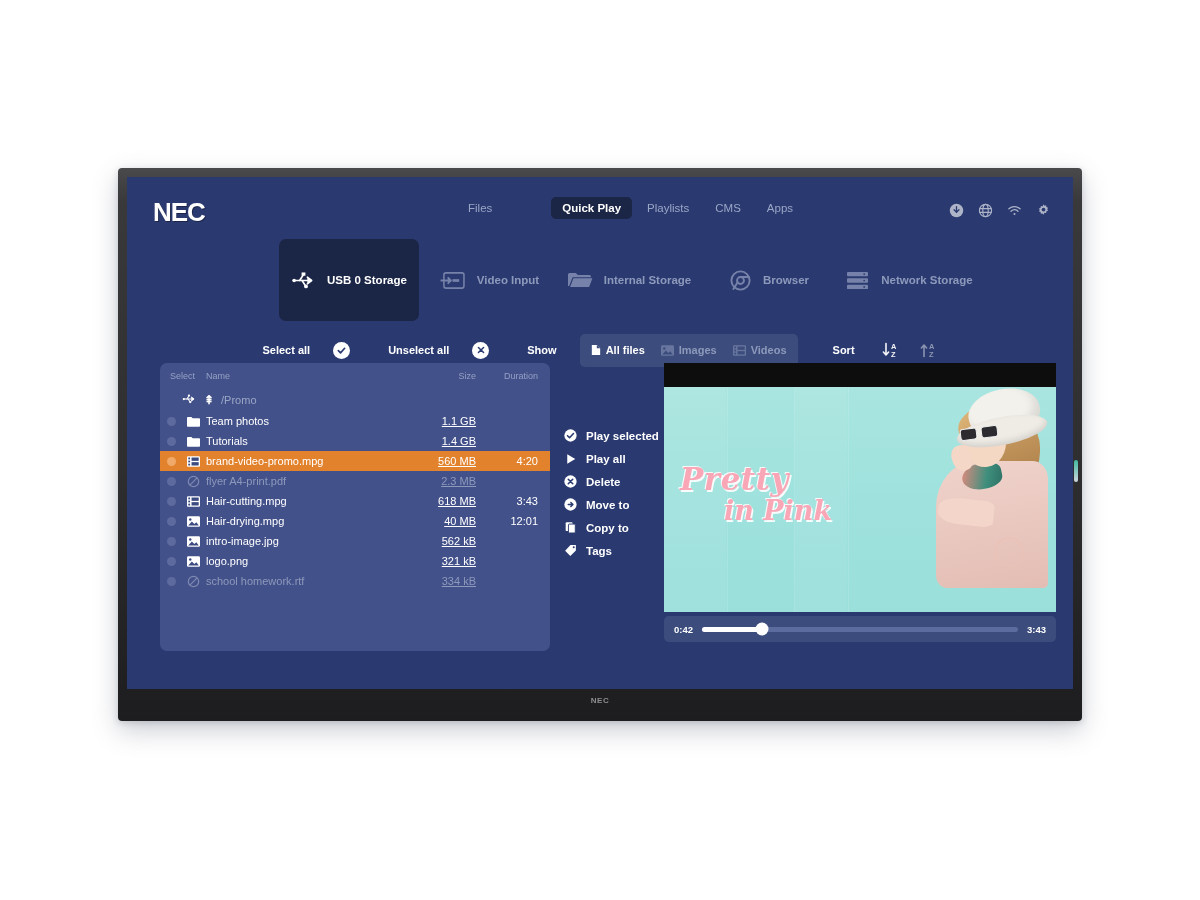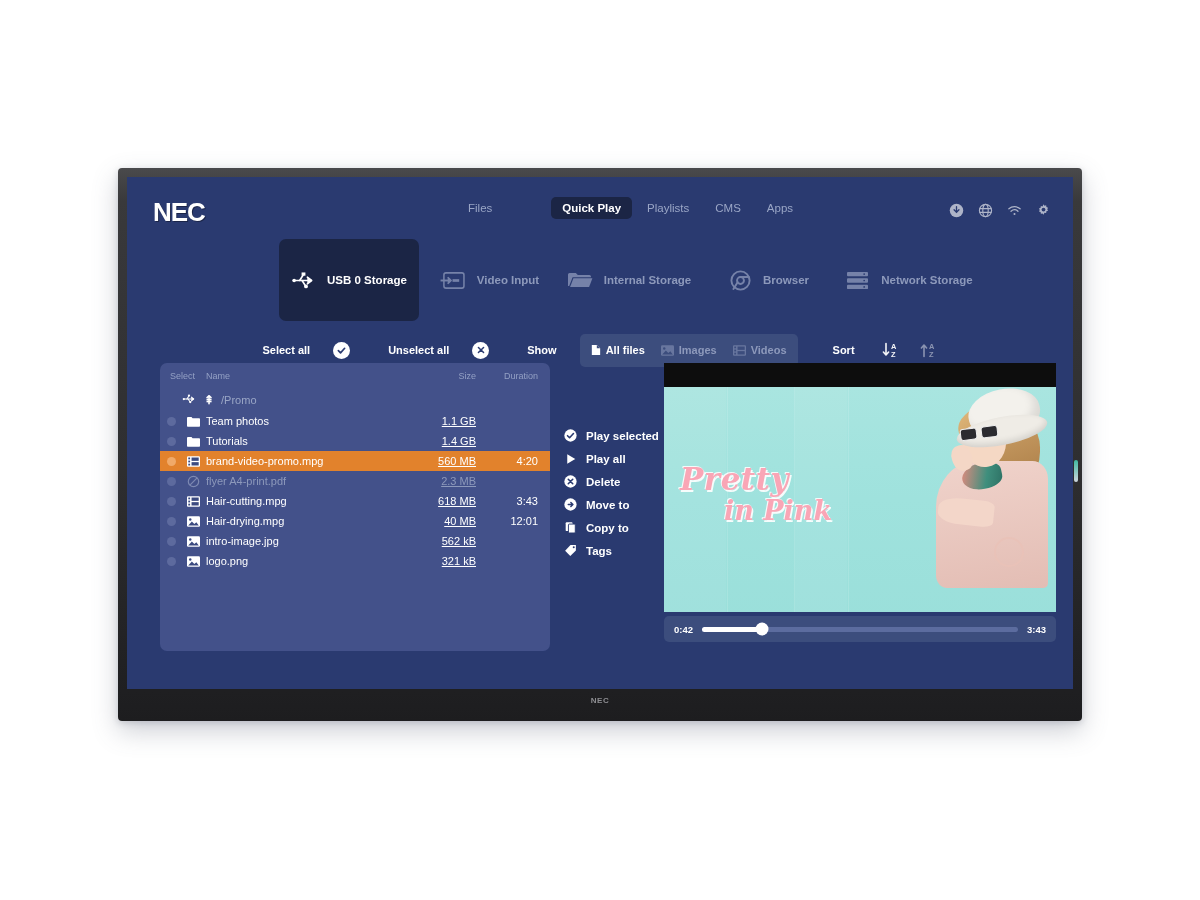--- a/index.html
+++ b/index.html
@@ -535,20 +535,34 @@
                 <svg viewBox="0 0 16 13" width="13" height="11" fill="#fff">
                   <rect x="0" y="0" width="16" height="13" rx="1.6"></rect>
                   <circle cx="4" cy="4" r="1.5" fill="#3b4a80"></circle>
                   <path d="M1.5 11.5 6 6.5l3 3 2.5-2.2 3 4.2z" fill="#3b4a80"></path>
                 </svg>
               </span>
               <span class="r-name">logo.png</span>
               <span class="r-size">321 kB</span>
               <span class="r-dur"></span>
             </div>
+            <div class="row dim">
+              <span class="r-check">
+                <span class="dot"></span>
+              </span>
+              <span class="r-ico">
+                <svg viewBox="0 0 16 16" width="13" height="13" fill="none" stroke="#7d89b2" stroke-width="1.5">
+                  <circle cx="8" cy="8" r="6.4"></circle>
+                  <path d="M3.6 12.4 12.4 3.6"></path>
+                </svg>
+              </span>
+              <span class="r-name">school homework.rtf</span>
+              <span class="r-size">334 kB</span>
+              <span class="r-dur"></span>
+            </div>
           </div>
       </div>
 
       <div id="actions">
         <div class="action">
           <span class="a-ico">
             <svg viewBox="0 0 14 14" width="13" height="13" fill="#fff">
                 <circle cx="7" cy="7" r="6.6"></circle>
                 <path d="M3.8 7.2 6 9.4 10.2 4.9" stroke="#2a3a70" stroke-width="1.7" fill="none" stroke-linecap="round" stroke-linejoin="round"></path>
               </svg>

